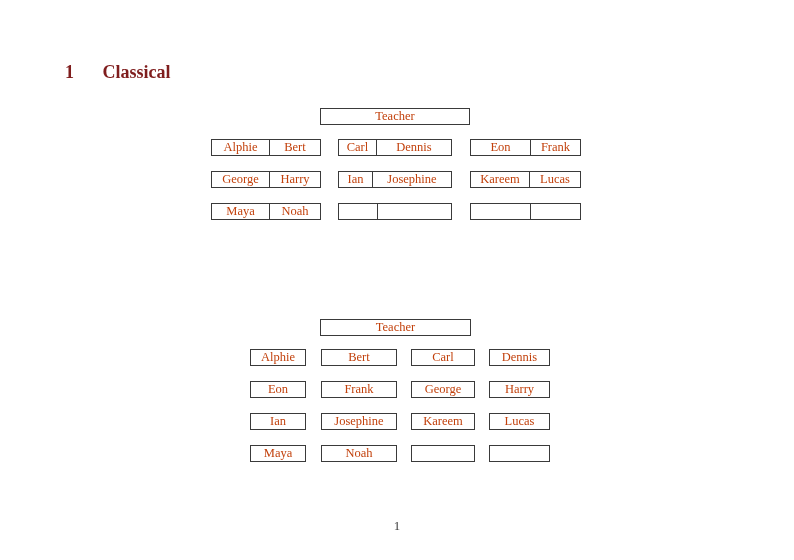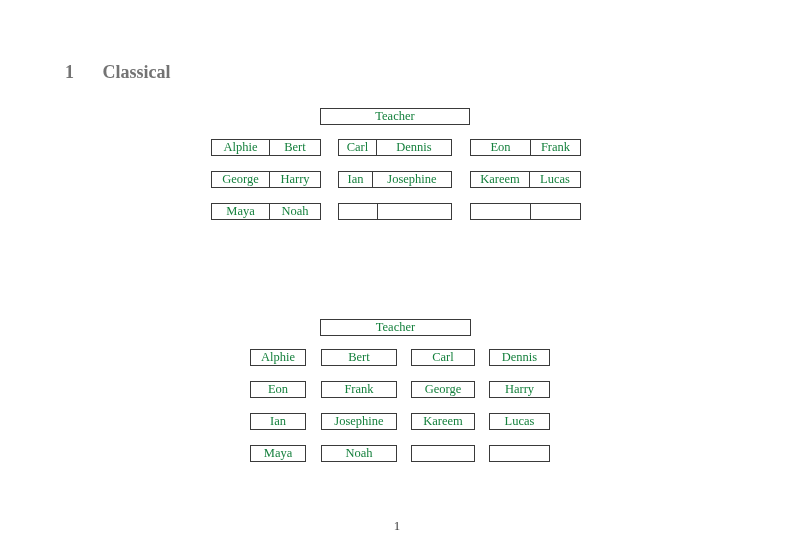--- a/index.html
+++ b/index.html
@@ -11,40 +11,40 @@
     color:#1a1a1a;
     overflow:hidden;
   }
   .heading{
     position:absolute;
     left:65px;
     margin:0;
     font-size:18px;
     line-height:21px;
     font-weight:bold;
-    color:#737373;
+    color:#7f1d1d;
     white-space:nowrap;
   }
   .sec-num{display:inline-block;margin-right:24px;}
   .box{
     position:absolute;
     box-sizing:border-box;
     border:1px solid #3a3a3a;
     height:17px;
     display:flex;
     align-items:center;
     background:#ffffff;
   }
   .seat{
     display:block;
     height:100%;
     line-height:15px;
     font-size:12.5px;
     text-align:center;
-    color:#15803d;
+    color:#c2410c;
     overflow:hidden;
     white-space:nowrap;
   }
   .seat.fill{flex:1;}
   .seat + .seat{border-left:1px solid #3a3a3a;box-sizing:border-box;}
   .page-number{
     position:absolute;
     left:0;right:0;top:518px;
     text-align:center;
     font-size:13px;

